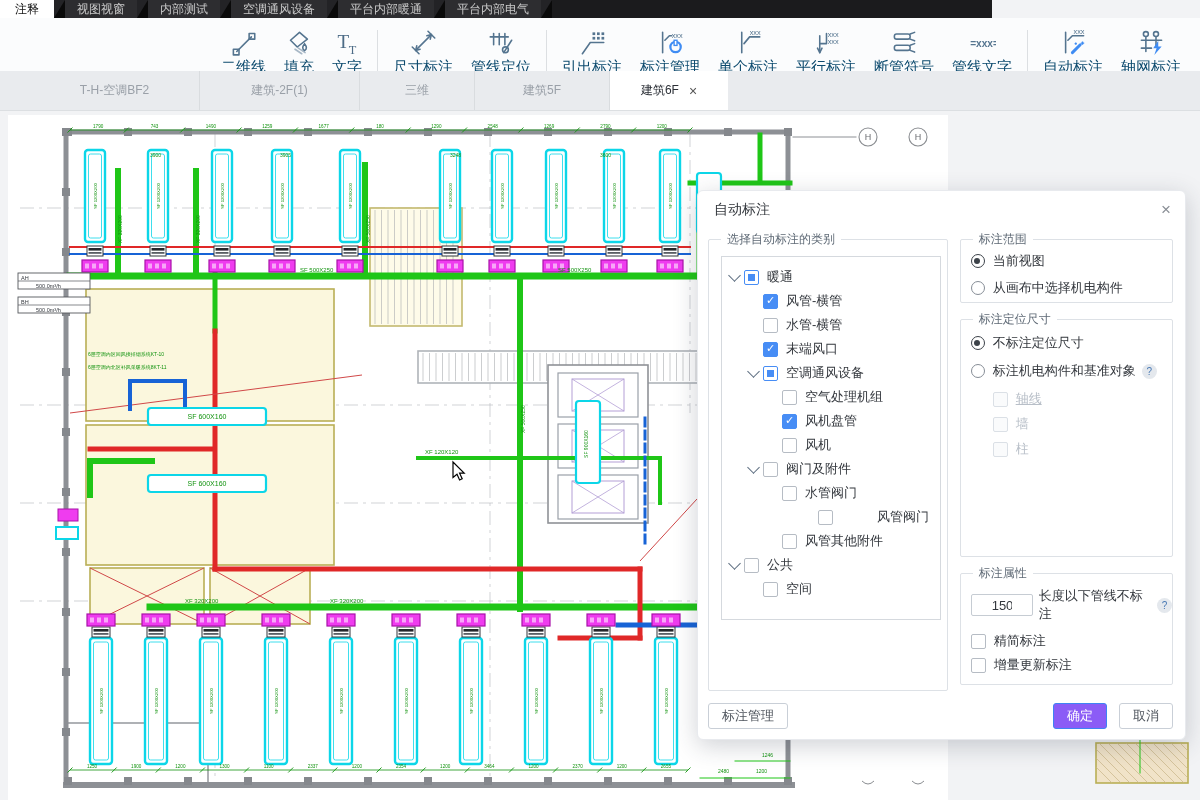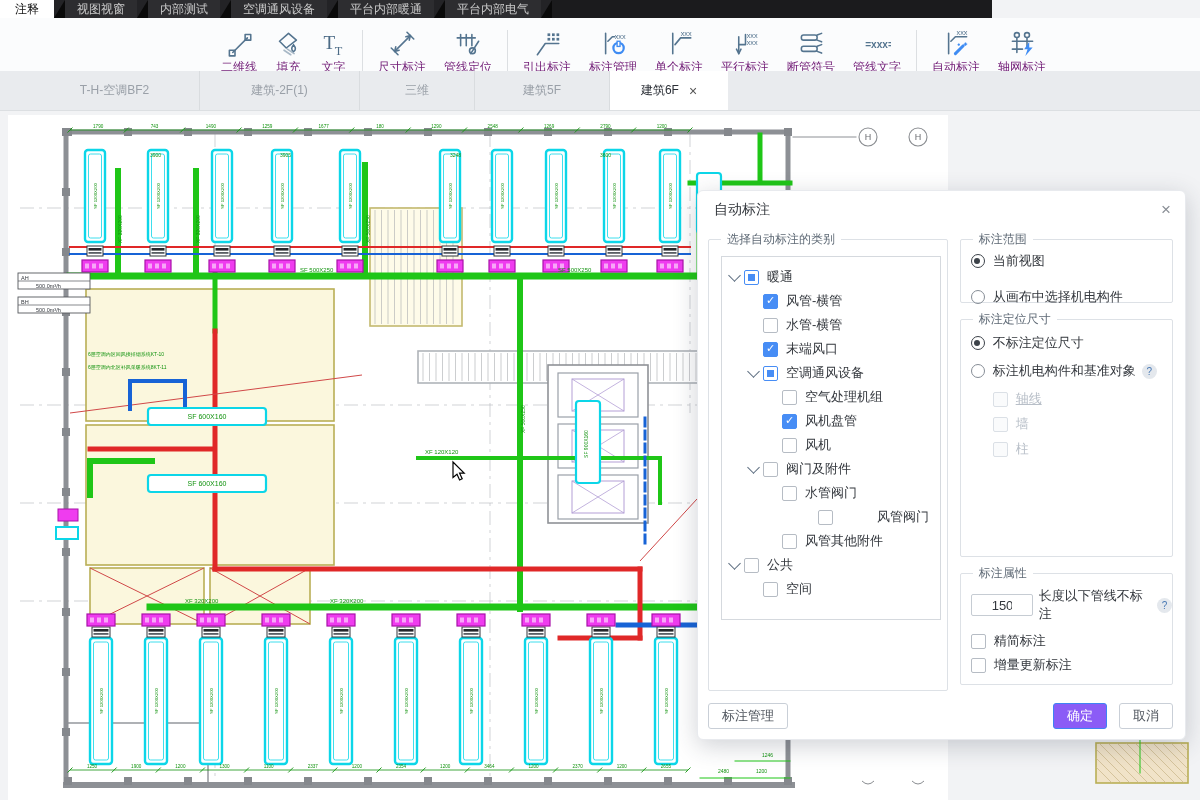--- a/index.html
+++ b/index.html
@@ -9,21 +9,21 @@
   .topbar { position:absolute; left:0; top:0; width:992px; height:18px; background:#232326; display:flex; align-items:stretch; }
   .topbar .tab-active { background:#fff; color:#141414; font-size:12px; padding:0 15px; display:flex; align-items:center; }
   .topbar .tb { color:#c9c9c9; font-size:12px; padding:0 12px; display:flex; align-items:center; background:#2d2d30; }
   .topbar .tbsep { width:0; height:0; border-bottom:18px solid #0a0a0a; border-left:11px solid transparent; }
   .topbar .tbfill { flex:1; background:#1b1b1d; }
 
   
   .toolbar { position:absolute; left:0; top:18px; width:1200px; height:70px; background:#fbfcfd; border-bottom:1px solid #e3e6e9; display:flex; align-items:center; padding-left:212px; }
   .tool { display:flex; flex-direction:column; align-items:center; gap:2px; padding:0 9px; cursor:default; }
   .tool svg { width:27px; height:27px; }
-  .tool .tlabel { font-size:12px; color:#701a75; white-space:nowrap; }
+  .tool .tlabel { font-size:15px; color:#0c4a6e; white-space:nowrap; }
   .tsep { width:1px; height:46px; background:#dcdfe2; margin:0 6px; }
   .s { stroke:#54748f; stroke-width:1.4; fill:none; stroke-linecap:round; stroke-linejoin:round; }
 
   
   .doctabs { position:absolute; left:0; top:71px; width:1200px; height:40px; background:#e9ebee; display:flex; padding-left:30px; border-bottom:1px solid #dcdfe2; }
   .dtab { display:flex; align-items:center; justify-content:center; gap:10px; font-size:12px; color:#9aa0a8; border-right:1px solid #d9dcdf; }
   .dtab.active { background:#fff; color:#2b2f36; border-right:none; }
   .dtab .x { color:#555; font-size:14px; line-height:1; }
 
   
@@ -800,21 +800,21 @@
       </div>
     </div>
 
     <div class="col-right">
       <div class="group g-range">
         <span class="legend">标注范围</span>
         <div class="opt" style="margin-top:12px;">
           <span class="radio on"></span>
           <span>当前视图</span>
         </div>
-        <div class="opt" style="margin-top:18px;text-align:right;">
+        <div class="opt" style="margin-top:9px;text-align:right;">
           <span class="radio"></span>
           <span>从画布中选择机电构件</span>
         </div>
       </div>
 
       <div class="group g-pos">
         <span class="legend">标注定位尺寸</span>
         <div class="opt" style="margin-top:14px;">
           <span class="radio on"></span>
           <span>不标注定位尺寸</span>

